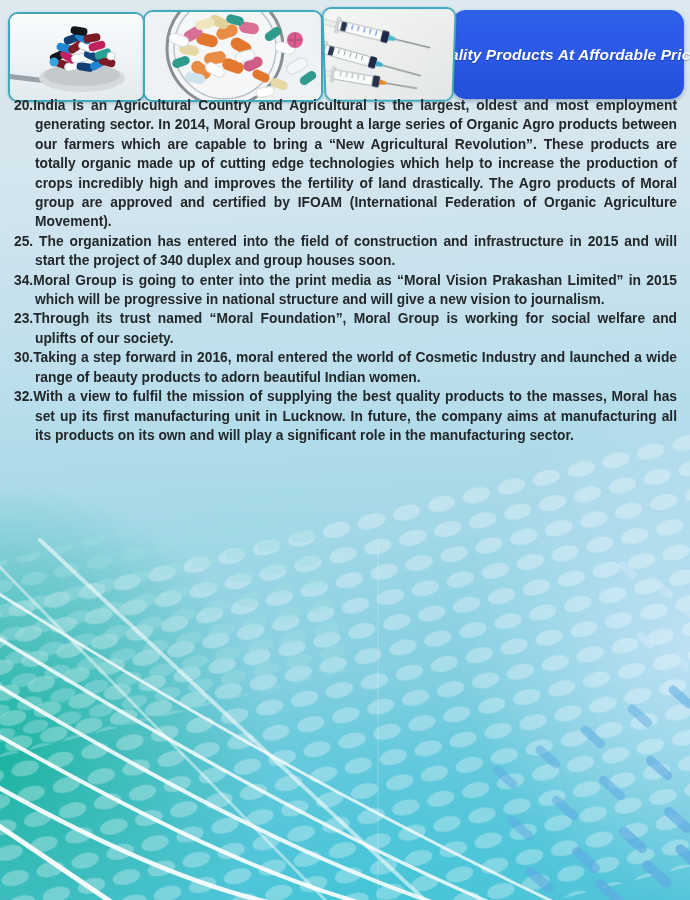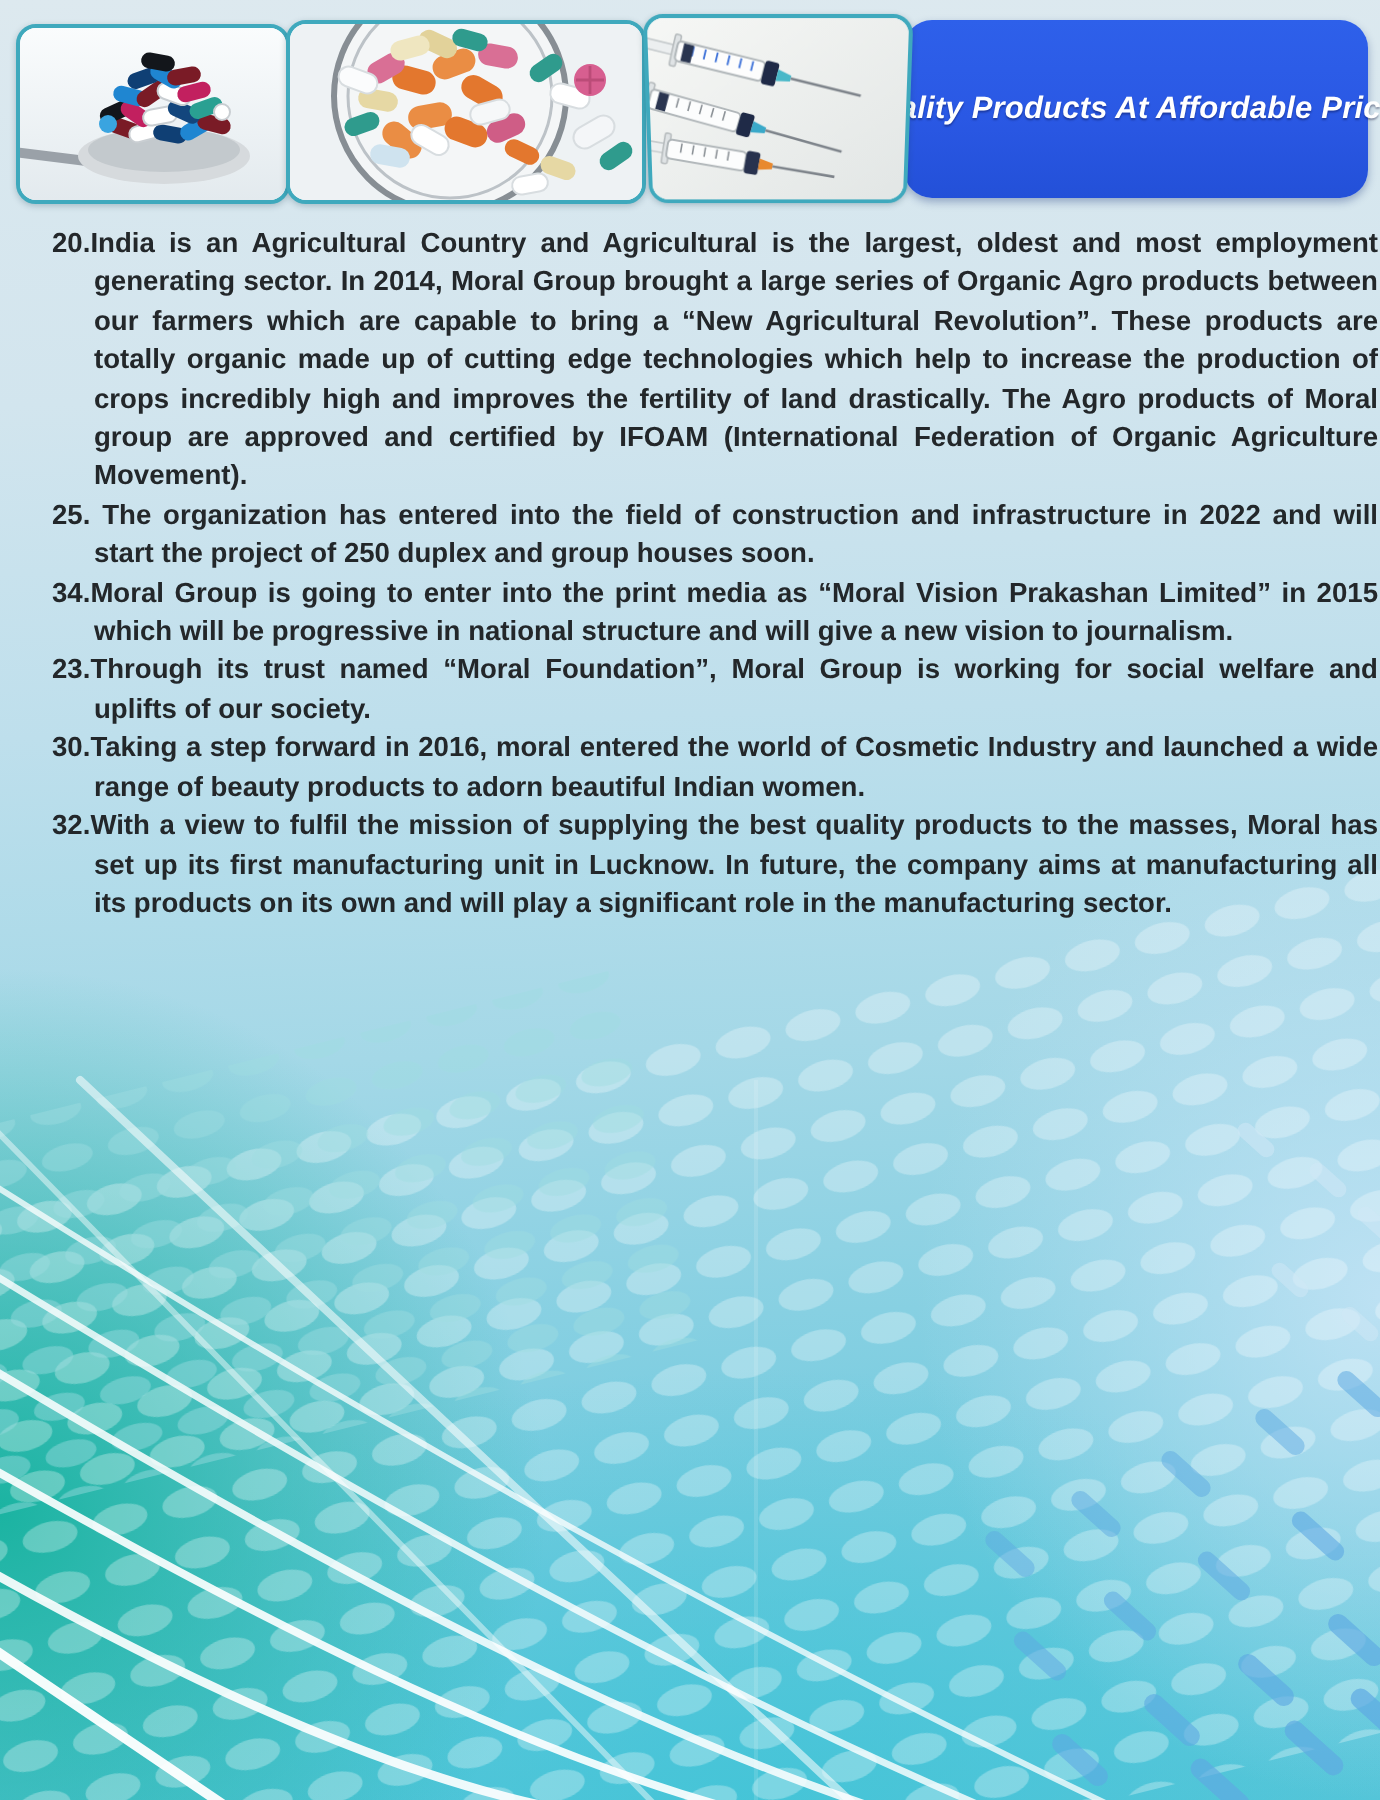--- a/index.html
+++ b/index.html
@@ -26,21 +26,21 @@
     position:absolute;left:452px;top:10px;width:232px;height:89px;z-index:2;
     background:linear-gradient(180deg,#2e60ea 0%,#2a58e4 55%,#2350d8 100%);
     border-radius:14px;display:flex;align-items:center;justify-content:center;
     box-shadow:0 2px 4px rgba(20,50,120,0.35);
   }
   .banner span{
     color:#ffffff;font-weight:700;font-style:italic;font-size:15.5px;letter-spacing:0.1px;
     text-shadow:0 1px 1px rgba(0,0,40,0.35);white-space:nowrap;
   }
   
-  .content{position:absolute;left:14px;top:112px;width:663px;z-index:4;margin-left:12px;}
+  .content{position:absolute;left:14px;top:96px;width:663px;z-index:4;}
   ol.points{list-style:none;margin:0;padding:0;}
   ol.points li{
     color:#23272a;font-weight:700;font-size:13.8px;line-height:19.4px;
     text-align:justify;padding-left:21px;text-indent:-21px;margin:0;
   }
   svg{display:block;}
 </style>
 </head>
 <body>
 
@@ -224,21 +224,21 @@
     </div>
 
     <div class="banner">
       <span>Quality Products At Affordable Prices</span>
     </div>
   </div>
 
   <div class="content">
     <ol class="points">
       <li><span>20.</span><span>India is an Agricultural Country and Agricultural is the largest, oldest and most employment generating sector. In 2014, Moral Group brought a large series of Organic Agro products between our farmers which are capable to bring a “New Agricultural Revolution”. These products are totally organic made up of cutting edge technologies which help to increase the production of crops incredibly high and improves the fertility of land drastically. The Agro products of Moral group are approved and certified by IFOAM (International Federation of Organic Agriculture Movement).</span></li>
-      <li><span>25.</span><span> The organization has entered into the field of construction and infrastructure in 2022 and will start the project of 250 duplex and group houses soon.</span></li>
+      <li><span>25.</span><span> The organization has entered into the field of construction and infrastructure in 2015 and will start the project of 340 duplex and group houses soon.</span></li>
       <li><span>34.</span><span>Moral Group is going to enter into the print media as “Moral Vision Prakashan Limited” in 2015 which will be progressive in national structure and will give a new vision to journalism.</span></li>
       <li><span>23.</span><span>Through its trust named “Moral Foundation”, Moral Group is working for social welfare and uplifts of our society.</span></li>
       <li><span>30.</span><span>Taking a step forward in 2016, moral entered the world of Cosmetic Industry and launched a wide range of beauty products to adorn beautiful Indian women.</span></li>
       <li><span>32.</span><span>With a view to fulfil the mission of supplying the best quality products to the masses, Moral has set up its first manufacturing unit in Lucknow. In future, the company aims at manufacturing all its products on its own and will play a significant role in the manufacturing sector.</span></li>
     </ol>
   </div>
 
 </div>
 
 </body></html>

